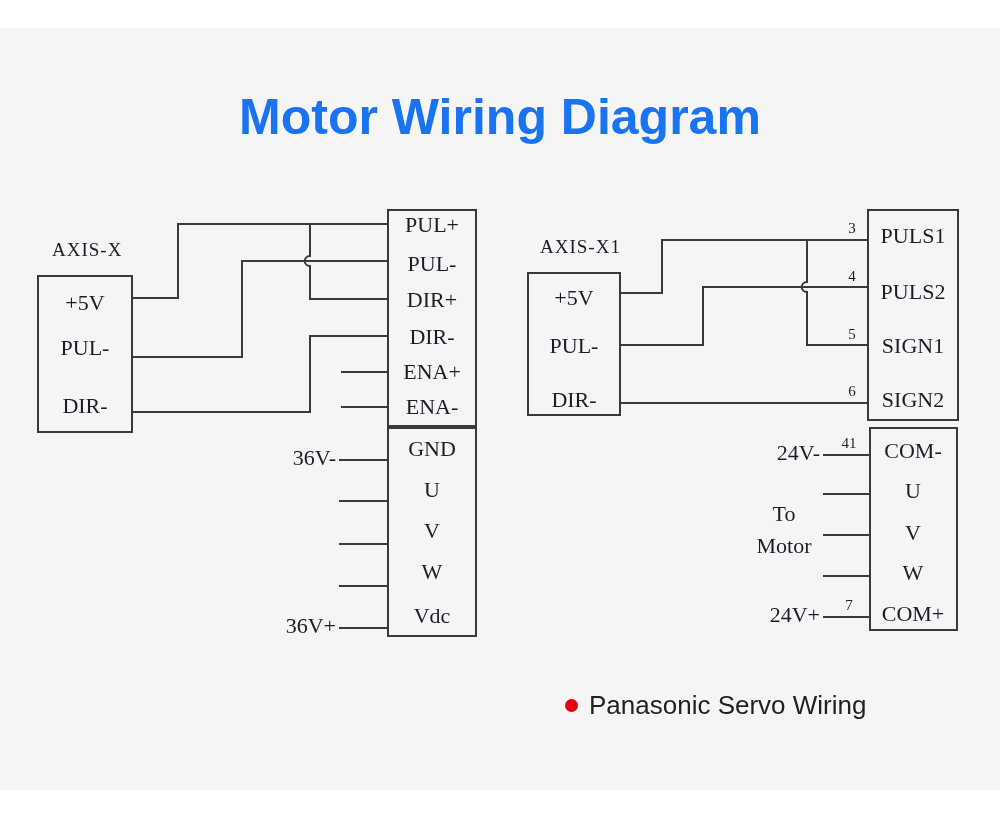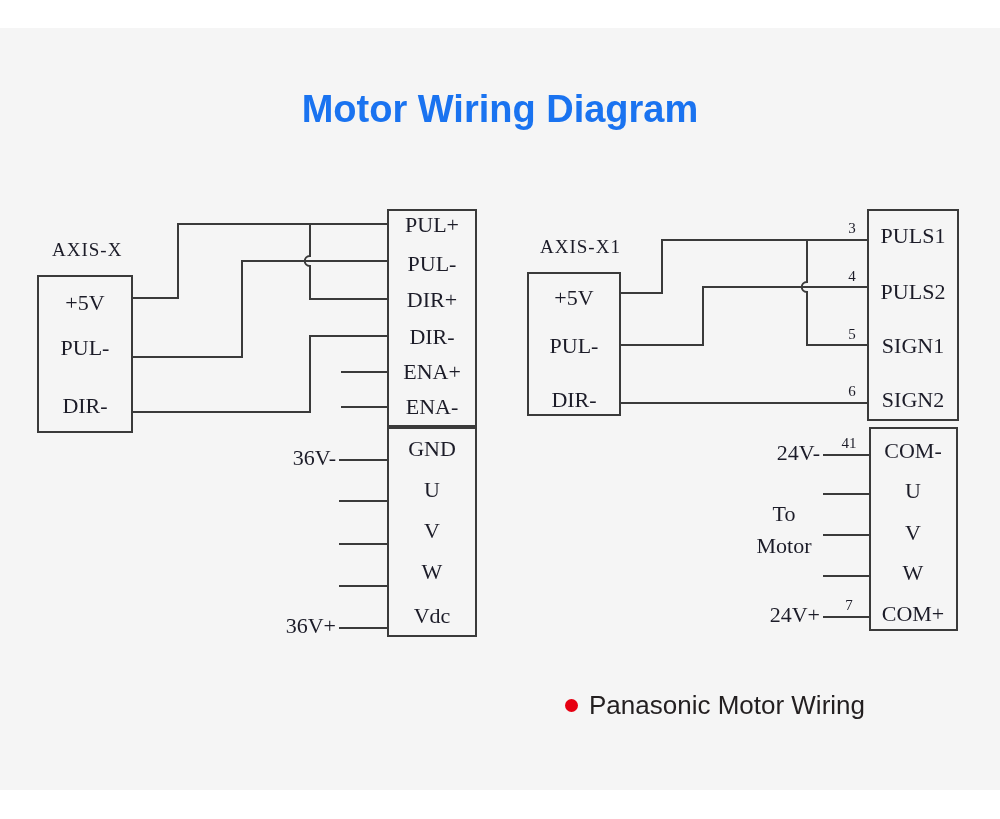--- a/index.html
+++ b/index.html
@@ -23,21 +23,21 @@
     height: 762px;
     background: #f5f5f5;
   }
   #title {
     position: absolute;
     left: 0;
     top: 88px;
     width: 1000px;
     text-align: center;
     font-family: "Liberation Sans", sans-serif;
-    font-size: 38px;
+    font-size: 50px;
     font-weight: bold;
     color: #1a73f0;
     letter-spacing: 0px;
   }
   svg#schematic {
     position: absolute;
     left: 0;
     top: 0;
     width: 1000px;
     height: 819px;
@@ -218,16 +218,16 @@
 
     <path class="wire" d="M824,617 L870,617"></path>
     <text class="supply-label" x="820" y="617">24V+</text>
     <text class="pin-num" x="849" y="610">7</text>
 
   </svg>
 
 
   <div class="caption" id="caption-right">
     <span class="dot"></span>
-    <span>Panasonic Motor Wiring</span>
+    <span>Panasonic Servo Wiring</span>
   </div>
 
 </div>
 
 </body></html>

